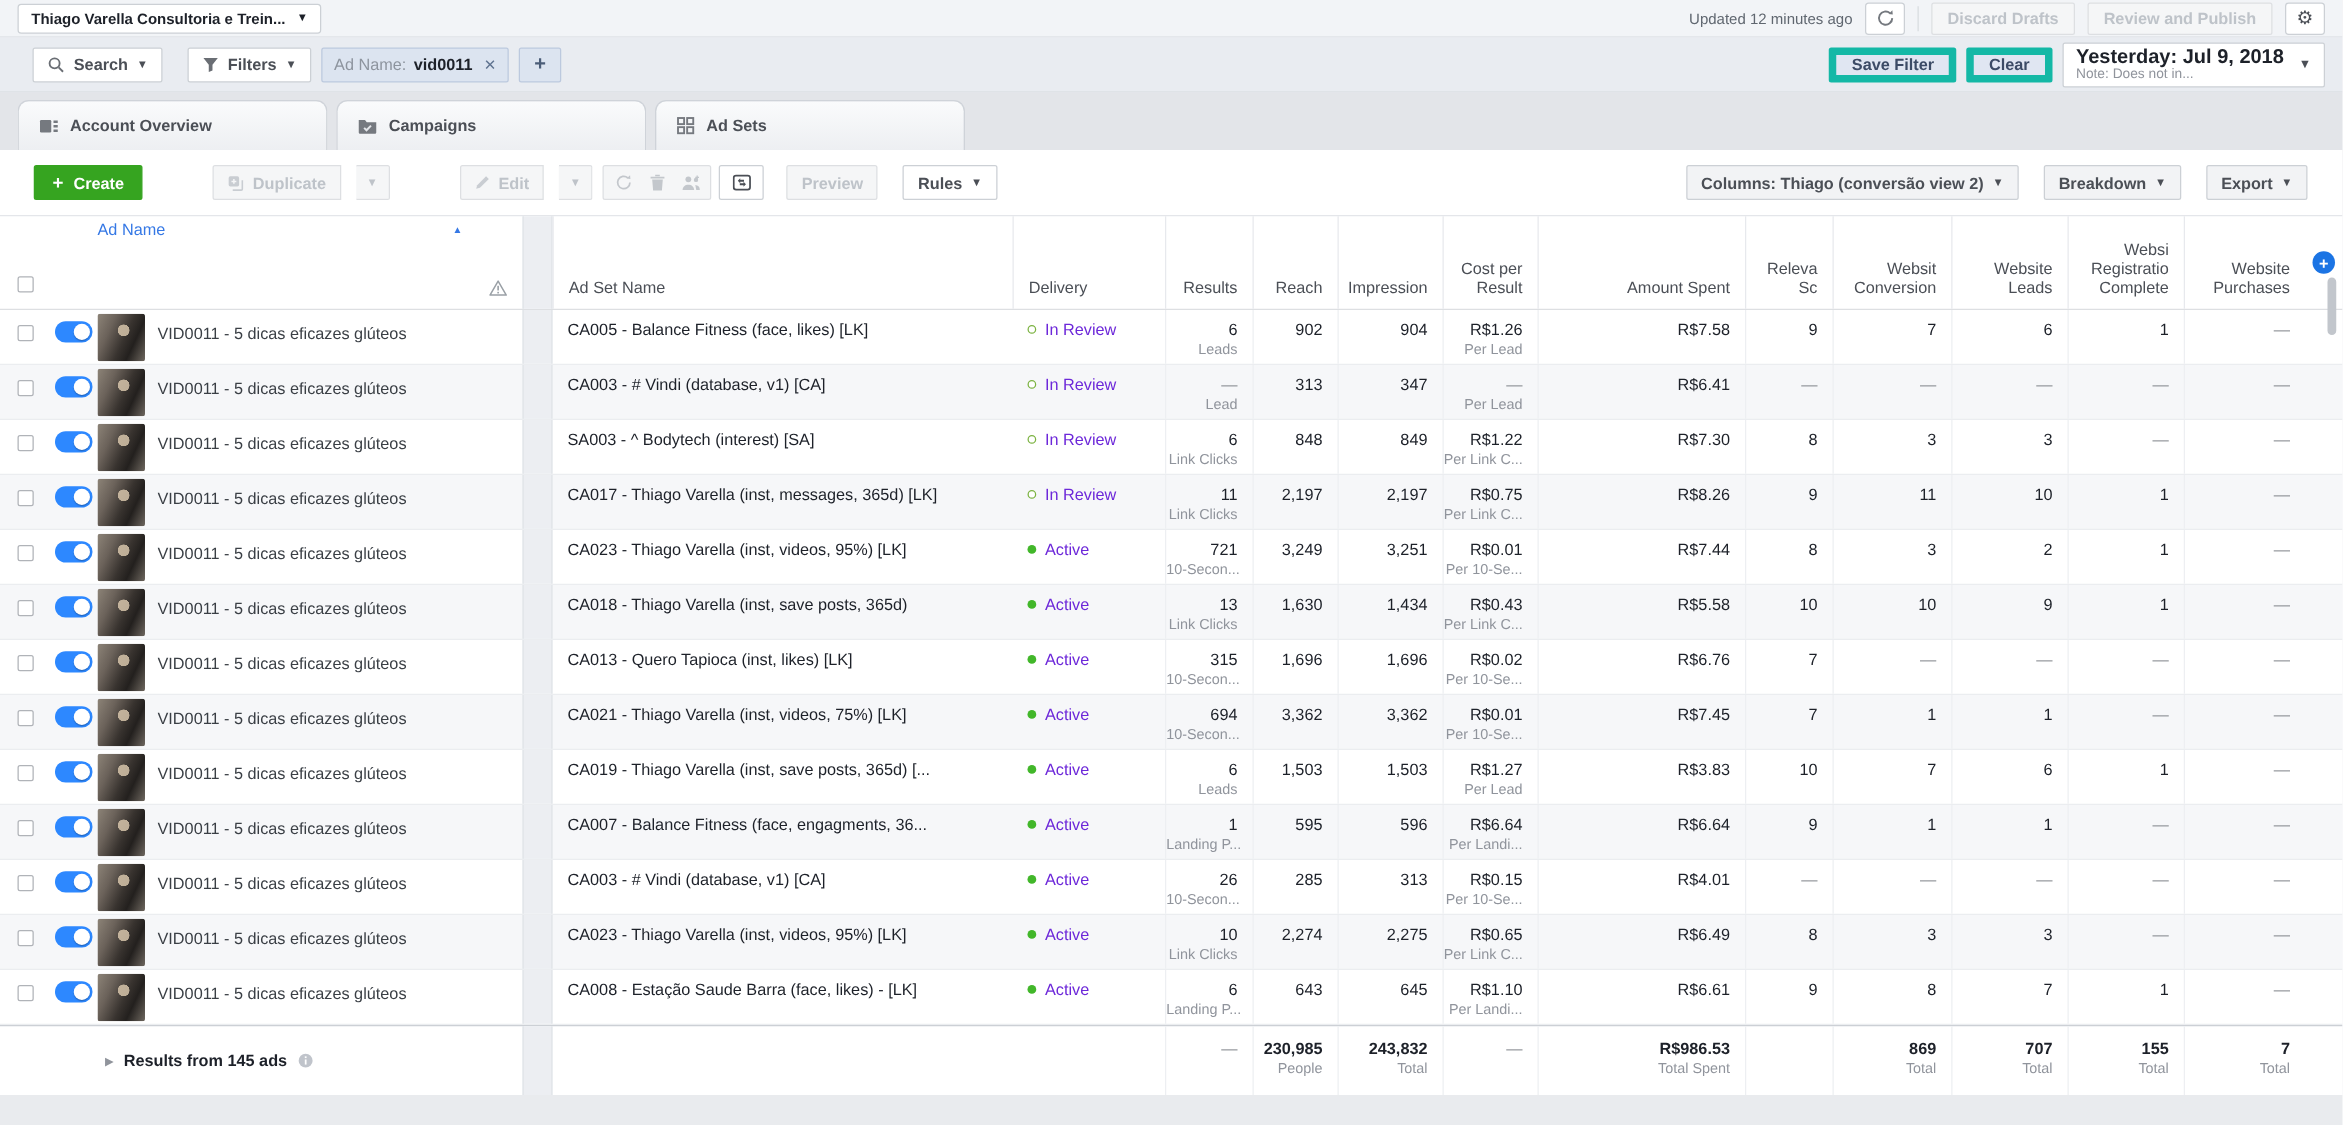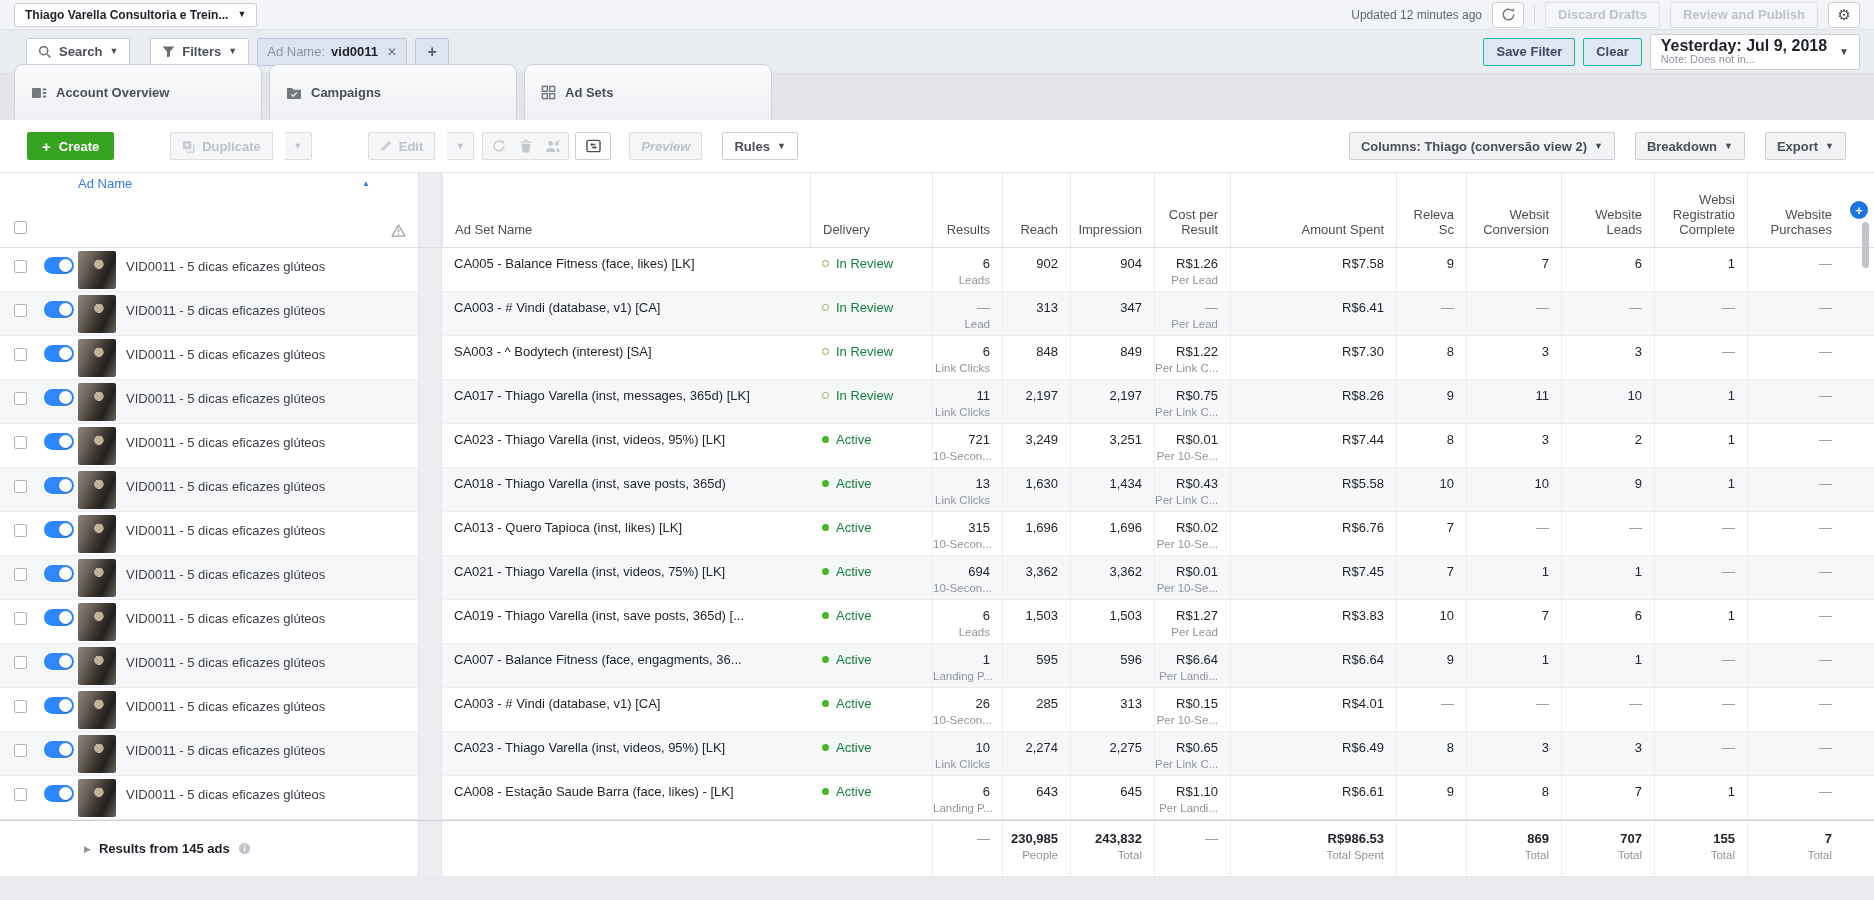--- a/index.html
+++ b/index.html
@@ -56,36 +56,36 @@
   }
   .chip-field { color:#8d949e; }
   .chip-value { color:#1d2129; font-weight:bold; }
   .chip-close { color:#5f7390; font-size:12px; margin-left:3px; cursor:pointer; }
   .addfilter {
     width:34px; height:28px; background:#dce4f0; border:1px solid #bcc9de; border-radius:2px;
     color:#4b5d78; font-size:16px; font-weight:bold;
     display:inline-flex; align-items:center; justify-content:center; cursor:pointer;
   }
   .btn-bluish {
-    height:28px; background:#e0e6f2; border:1px solid #14b8a6; border-radius:2px;
+    height:28px; background:#e0e6f2; border:6px solid #14b8a6; border-radius:2px;
     color:#3c4b66; font-weight:bold; font-size:13px; padding:0 12px;
     display:inline-flex; align-items:center; cursor:pointer;
   }
   .datebtn {
     height:36px; background:#fff; border:1px solid #ccd0d5; border-radius:2px;
     display:inline-flex; align-items:center; gap:12px; padding:0 10px; cursor:pointer;
   }
   .date-main { font-size:16px; font-weight:bold; color:#1d2129; line-height:15px; text-align:left; }
   .date-note { font-size:11px; color:#90949c; line-height:13px; text-align:left; }
   .date-caret { font-size:10px; color:#4b4f56; }
 
   
   .tabstrip { height:46px; background:#e3e5e9; display:flex; align-items:flex-end; padding:0 14px; gap:7px; }
   .tab {
-    width:248px; height:56px; border:1px solid #cfd3d9; border-bottom:none;
+    width:248px; height:40px; border:1px solid #cfd3d9; border-bottom:none;
     border-radius:9px 9px 0 0; background:linear-gradient(#fafbfc,#edeff2);
     display:flex; align-items:center; gap:9px; padding:0 16px;
     font-size:13px; font-weight:bold; color:#4b4f56; cursor:pointer; position:relative;
   }
   .tab .tab-icon { color:#75797f; display:inline-flex; }
   .tab.active { background:#fff; color:#4267b2; }
   .tab.active .tab-icon { color:#4267b2; }
 
   
   .panel { background:#fff; }
@@ -170,21 +170,21 @@
       linear-gradient(115deg,#8d8478 0%, #6b625a 28%, #38332f 55%, #23201e 72%, #6e675f 100%);
   }
   .ad-name { margin-top:8px; color:#3a3f45; white-space:nowrap; overflow:hidden; text-overflow:ellipsis; cursor:pointer; }
   .th-adname-label { color:#3578e5; cursor:pointer; }
   .sort-arrow { color:#3578e5; font-size:8px; margin-left:6px; }
   .th-name { justify-content:space-between; }
 
   .delivery-dot { display:inline-block; width:7px; height:7px; border-radius:50%; margin-right:7px; vertical-align:1px; }
   .delivery-dot.active { background:#42b72a; }
   .delivery-dot.in-review { width:7px; height:7px; background:#fff; border:1.5px solid #7cb342; }
-  .delivery-text { color:#15803d; }
+  .delivery-text { color:#6d28d9; }
 
   .plus-circle {
     width:18px; height:18px; border-radius:50%; background:#1b74e4; color:#fff;
     font-size:13px; font-weight:bold; display:flex; align-items:center; justify-content:center;
     cursor:pointer; align-self:center;
   }
   .thead .col-plus { display:flex; justify-content:center; padding:0; }
 
   .tfoot { height:56px; border-top:1px solid #ccd0d5; background:#fff; }
   .tfoot .td { padding-top:10px; }
@@ -363,21 +363,21 @@
         </span>
       </span>
       <button class="abtest-btn">
         <span>
           <svg width="15" height="14" viewBox="0 0 16 15">
               <rect x="1" y="1.5" width="14" height="12" rx="2" fill="none" stroke="currentColor" stroke-width="1.5"></rect>
               <path d="M4.5 6l2.1-2.1v1.3h3.2v1.6H6.6v1.3zM11.5 9l-2.1 2.1V9.8H6.2V8.2h3.2V6.9z" fill="currentColor"></path>
             </svg>
         </span>
       </button>
-      <button class="btn disabled" style="margin-left:10px;font-style:italic;">Preview</button>
+      <button class="btn disabled" style="margin-left:10px;">Preview</button>
       <button class="btn">
         <span>Rules</span>
         <span class="caret">▼</span>
       </button>
     </div>
     <div class="tb-right">
       <button class="btn btn-gray">
         <span>Columns: Thiago (conversão view 2)</span>
         <span class="caret">▼</span>
       </button>

